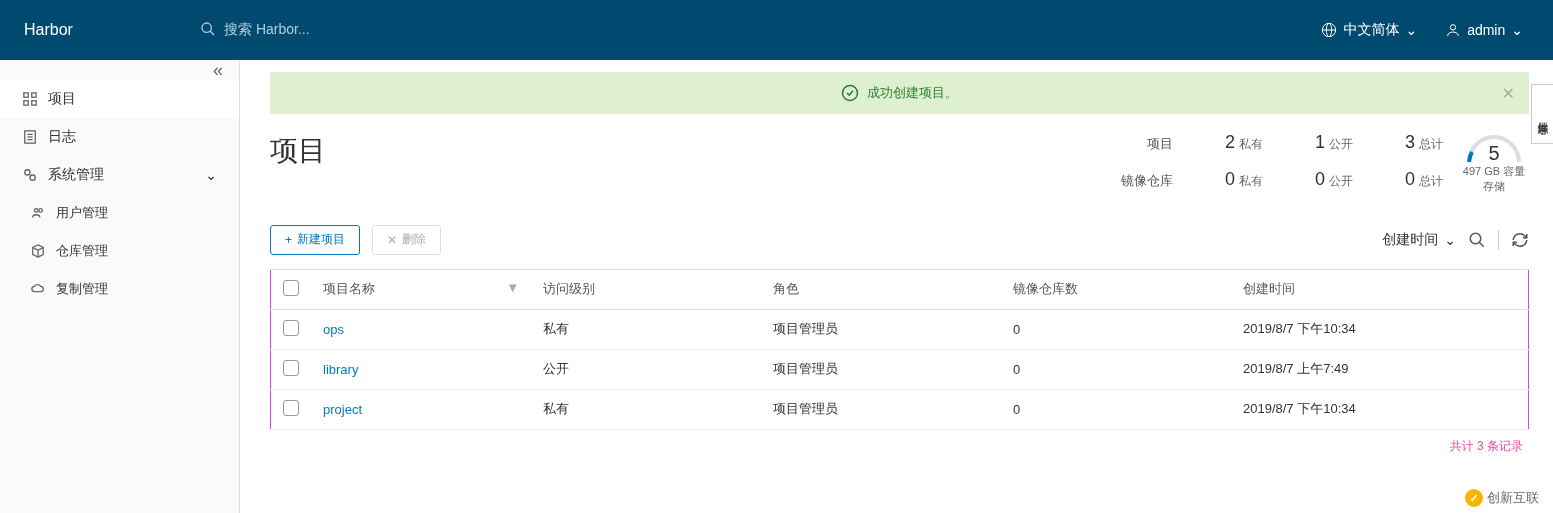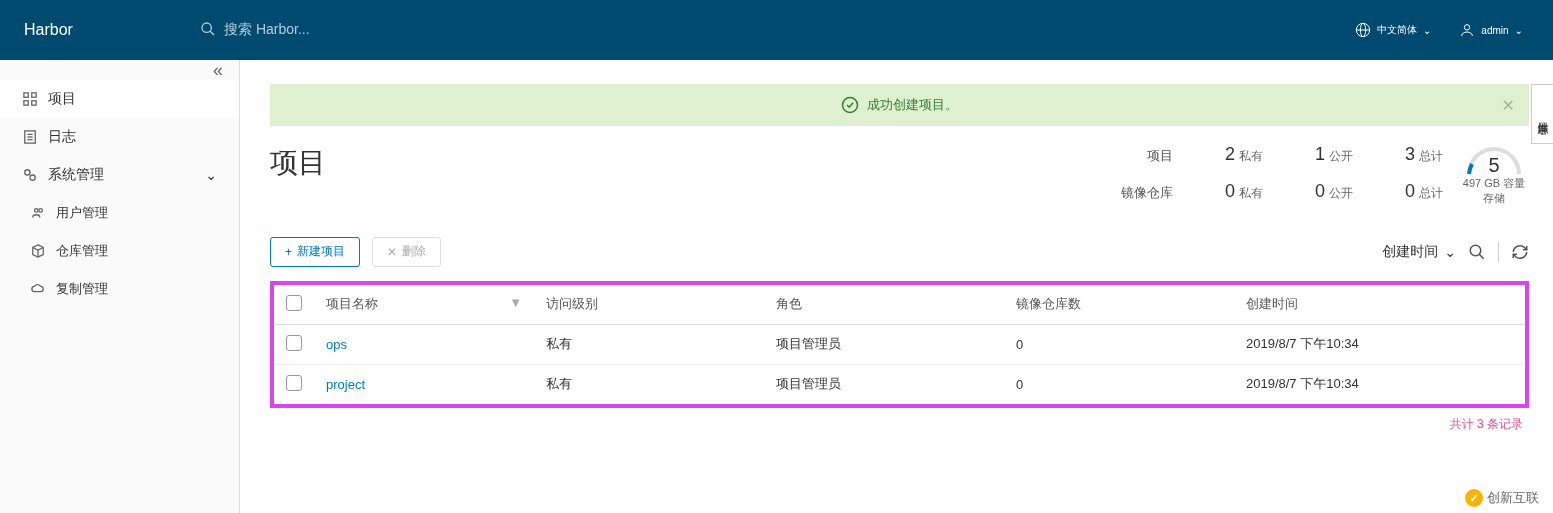--- a/index.html
+++ b/index.html
@@ -2,35 +2,35 @@
 <html><head>
 <meta charset="utf-8">
 <style>
   * { box-sizing: border-box; margin: 0; padding: 0; }
   body { font-family: -apple-system, BlinkMacSystemFont, "Segoe UI", sans-serif; font-size: 13px; color: #333; background: #fff; width: 1553px; height: 513px; overflow: hidden; position: relative; }
   
   .topbar { height: 60px; background: #004a70; display: flex; align-items: center; color: #fff; }
   .brand { width: 200px; padding-left: 24px; font-size: 16px; }
   .searchbox { display: flex; align-items: center; gap: 8px; opacity: .85; font-size: 14px; color: #cfe2ed; }
   .searchbox svg { stroke: #cfe2ed; }
-  .topright { margin-left: auto; display: flex; align-items: center; gap: 28px; padding-right: 30px; font-size: 10px; }
+  .topright { margin-left: auto; display: flex; align-items: center; gap: 28px; padding-right: 30px; font-size: 14px; }
   .topright .item { display: flex; align-items: center; gap: 6px; cursor: pointer; }
   
   .body { display: flex; height: calc(100% - 60px); }
   
   .sidebar { width: 240px; border-right: 1px solid #ddd; background: #fafafa; display: flex; flex-direction: column; }
   .sidebar-collapse { height: 20px; text-align: right; padding-right: 16px; font-size: 18px; color: #666; cursor: pointer; line-height: 20px; }
   .nav-item { display: flex; align-items: center; gap: 10px; padding: 10px 22px; font-size: 14px; cursor: pointer; color: #333; }
   .nav-item.child { padding-left: 30px; font-size: 13px; }
   .nav-item.active { background: #fff; font-weight: 400; }
   .nav-item .chev { margin-left: auto; }
   .navicon { width: 16px; height: 16px; display: inline-flex; align-items: center; justify-content: center; color: #666; }
   .navicon svg { display: block; }
   
-  .main { flex: 1; padding: 24px 24px 0 30px; overflow: hidden; }
+  .main { flex: 1; padding: 12px 24px 0 30px; overflow: hidden; }
   
   .alert { background: #dff0d0; color: #2e7d32; height: 42px; display: flex; align-items: center; justify-content: center; position: relative; margin-bottom: 18px; }
   .alert .close { position: absolute; right: 14px; color: #9db791; cursor: pointer; font-size: 16px; }
   
   .heading-row { display: flex; align-items: flex-start; gap: 40px; }
   .page-title { font-size: 28px; font-weight: 400; }
   .stats { margin-left: auto; display: flex; align-items: flex-start; gap: 16px; }
   .stat-grid { display: grid; grid-template-columns: auto repeat(3, 80px); row-gap: 16px; column-gap: 10px; font-size: 13px; align-items: baseline; }
   .stat-grid .lbl { text-align: right; color: #555; }
   .stat-grid .cell { text-align: right; }
@@ -44,21 +44,21 @@
   .action-row { display: flex; align-items: center; margin-top: 30px; }
   .btn { height: 30px; padding: 0 14px; border: 1px solid #ccc; background: #fff; border-radius: 3px; font-size: 12px; cursor: pointer; display: inline-flex; align-items: center; gap: 5px; }
   .btn.primary { border-color: #0079b8; color: #0079b8; }
   .btn.disabled { color: #aaa; border-color: #ddd; cursor: default; }
   .btn + .btn { margin-left: 12px; }
   .action-right { margin-left: auto; display: flex; align-items: center; gap: 12px; }
   .select-like { display: inline-flex; align-items: center; gap: 6px; font-size: 14px; cursor: pointer; }
   .divider-v { width: 1px; height: 20px; background: #ccc; }
   .icon-btn { cursor: pointer; color: #555; display: inline-flex; }
   
-  table { width: 100%; border-collapse: collapse; margin-top: 14px; border: 4px solid #d946ef; }
+  table { width: 100%; border-collapse: collapse; margin-top: 14px; border: 1px solid #d946ef; }
   th, td { text-align: left; padding: 10px 12px; font-size: 13px; border-bottom: 1px solid #eee; }
   th { font-weight: 500; color: #555; background: #fff; border-bottom: 1px solid #ddd; border-top: 1px solid #ddd; }
   th .filter-icon { float: right; color: #aaa; }
   td.link { color: #0079b8; cursor: pointer; }
   .chk { width: 16px; height: 16px; border: 1px solid #999; border-radius: 3px; display: inline-block; cursor: pointer; }
   
   .footer-count { text-align: right; font-size: 12px; color: #ec4899; padding: 8px 6px 0 0; }
   
   .rightbar { position: absolute; right: 0; top: 84px; width: 22px; height: 60px; border: 1px solid #ccc; border-right: none; background: #fff; writing-mode: vertical-rl; text-align: center; font-size: 11px; padding: 6px 3px; cursor: pointer; }
   
@@ -248,20 +248,28 @@
           <tr>
             <td><span class="chk"></span></td>
             <td class="link">ops</td>
             <td>私有</td>
             <td>项目管理员</td>
             <td>0</td>
             <td>2019/8/7 下午10:34</td>
           </tr>
           <tr>
             <td><span class="chk"></span></td>
+            <td class="link">library</td>
+            <td>公开</td>
+            <td>项目管理员</td>
+            <td>0</td>
+            <td>2019/8/7 上午7:49</td>
+          </tr>
+          <tr>
+            <td><span class="chk"></span></td>
             <td class="link">project</td>
             <td>私有</td>
             <td>项目管理员</td>
             <td>0</td>
             <td>2019/8/7 下午10:34</td>
           </tr>
         </tbody>
     </table>
     <div class="footer-count">共计 3 条记录</div>
   </div>

